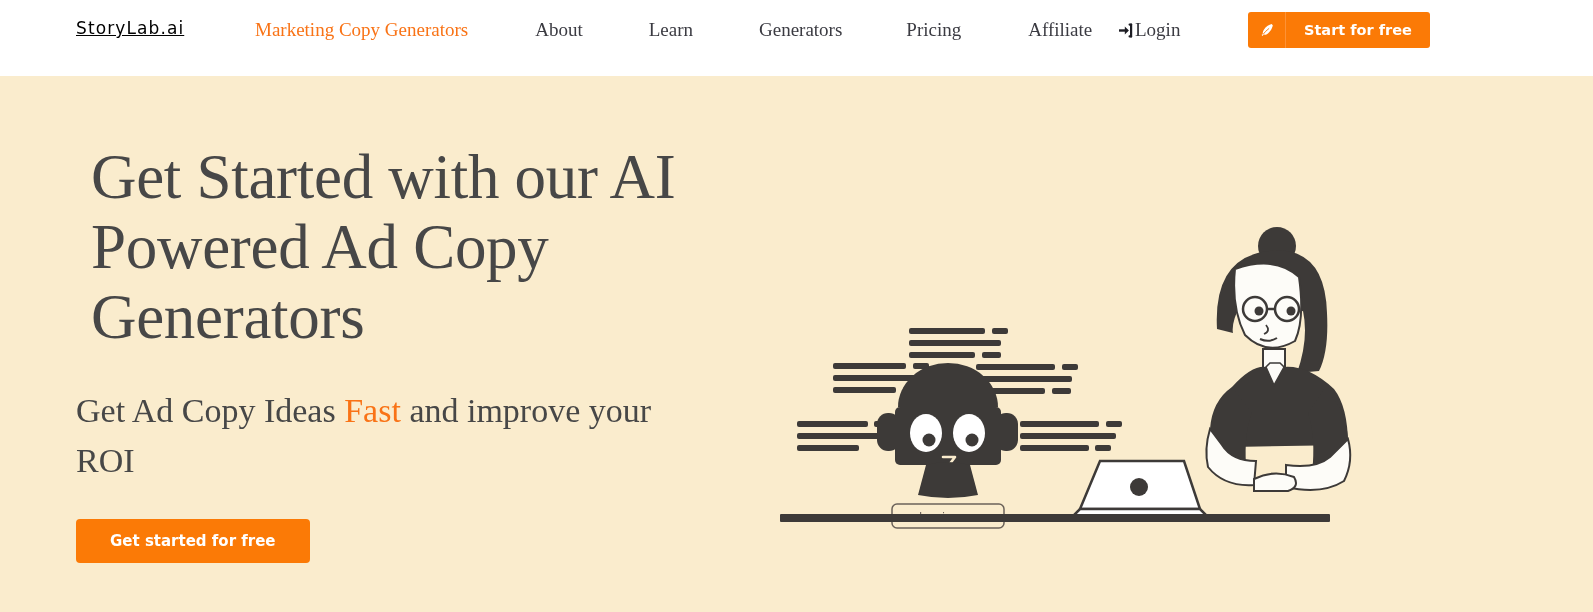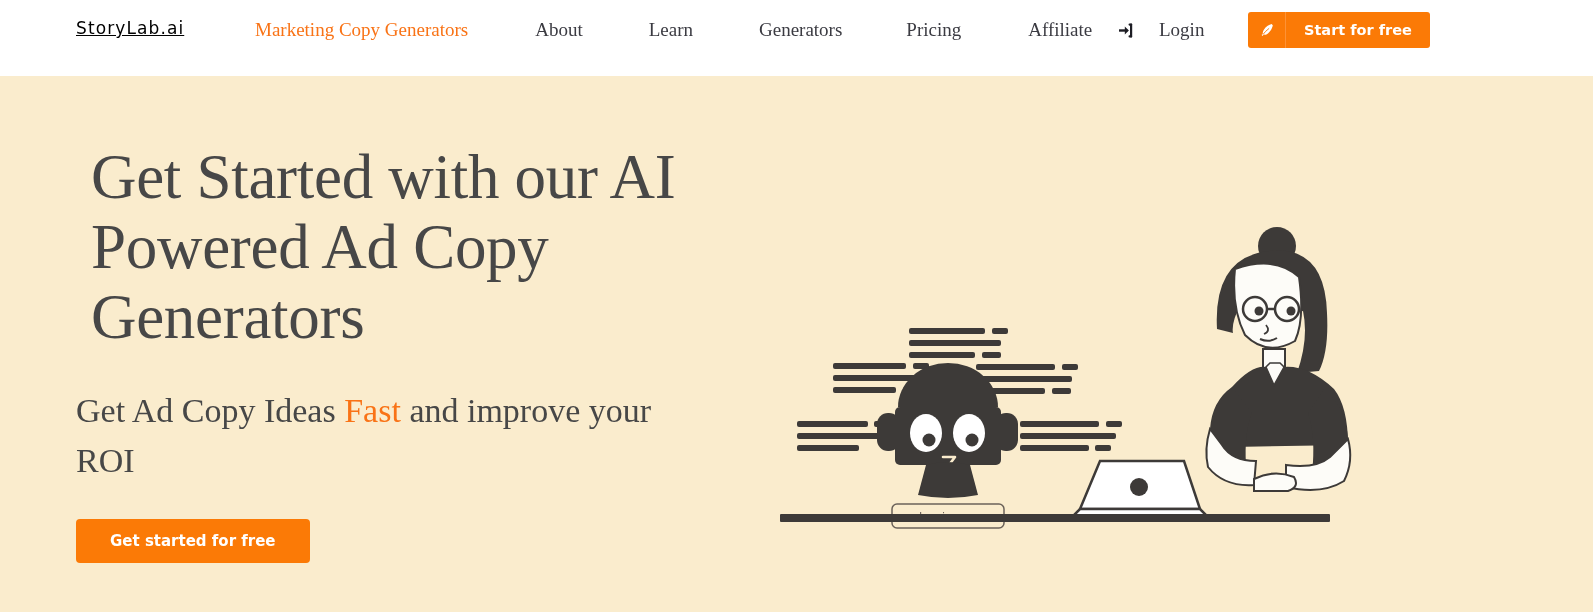--- a/index.html
+++ b/index.html
@@ -54,21 +54,21 @@
   .nav-gap-3 { width: 66px; }
   .nav-gap-4 { width: 64px; }
   .nav-gap-5 { width: 67px; }
 
   .login-wrap {
     position: absolute;
     left: 1118px;
     top: 18px;
     display: flex;
     align-items: center;
-    gap: 24px;
+    gap: 0;
     text-decoration: none;
   }
   .login-icon {
     display: block;
     width: 17px;
     height: 17px;
     color: #1d1d24;
   }
   .login-label {
     font-family: "Liberation Serif", serif;

